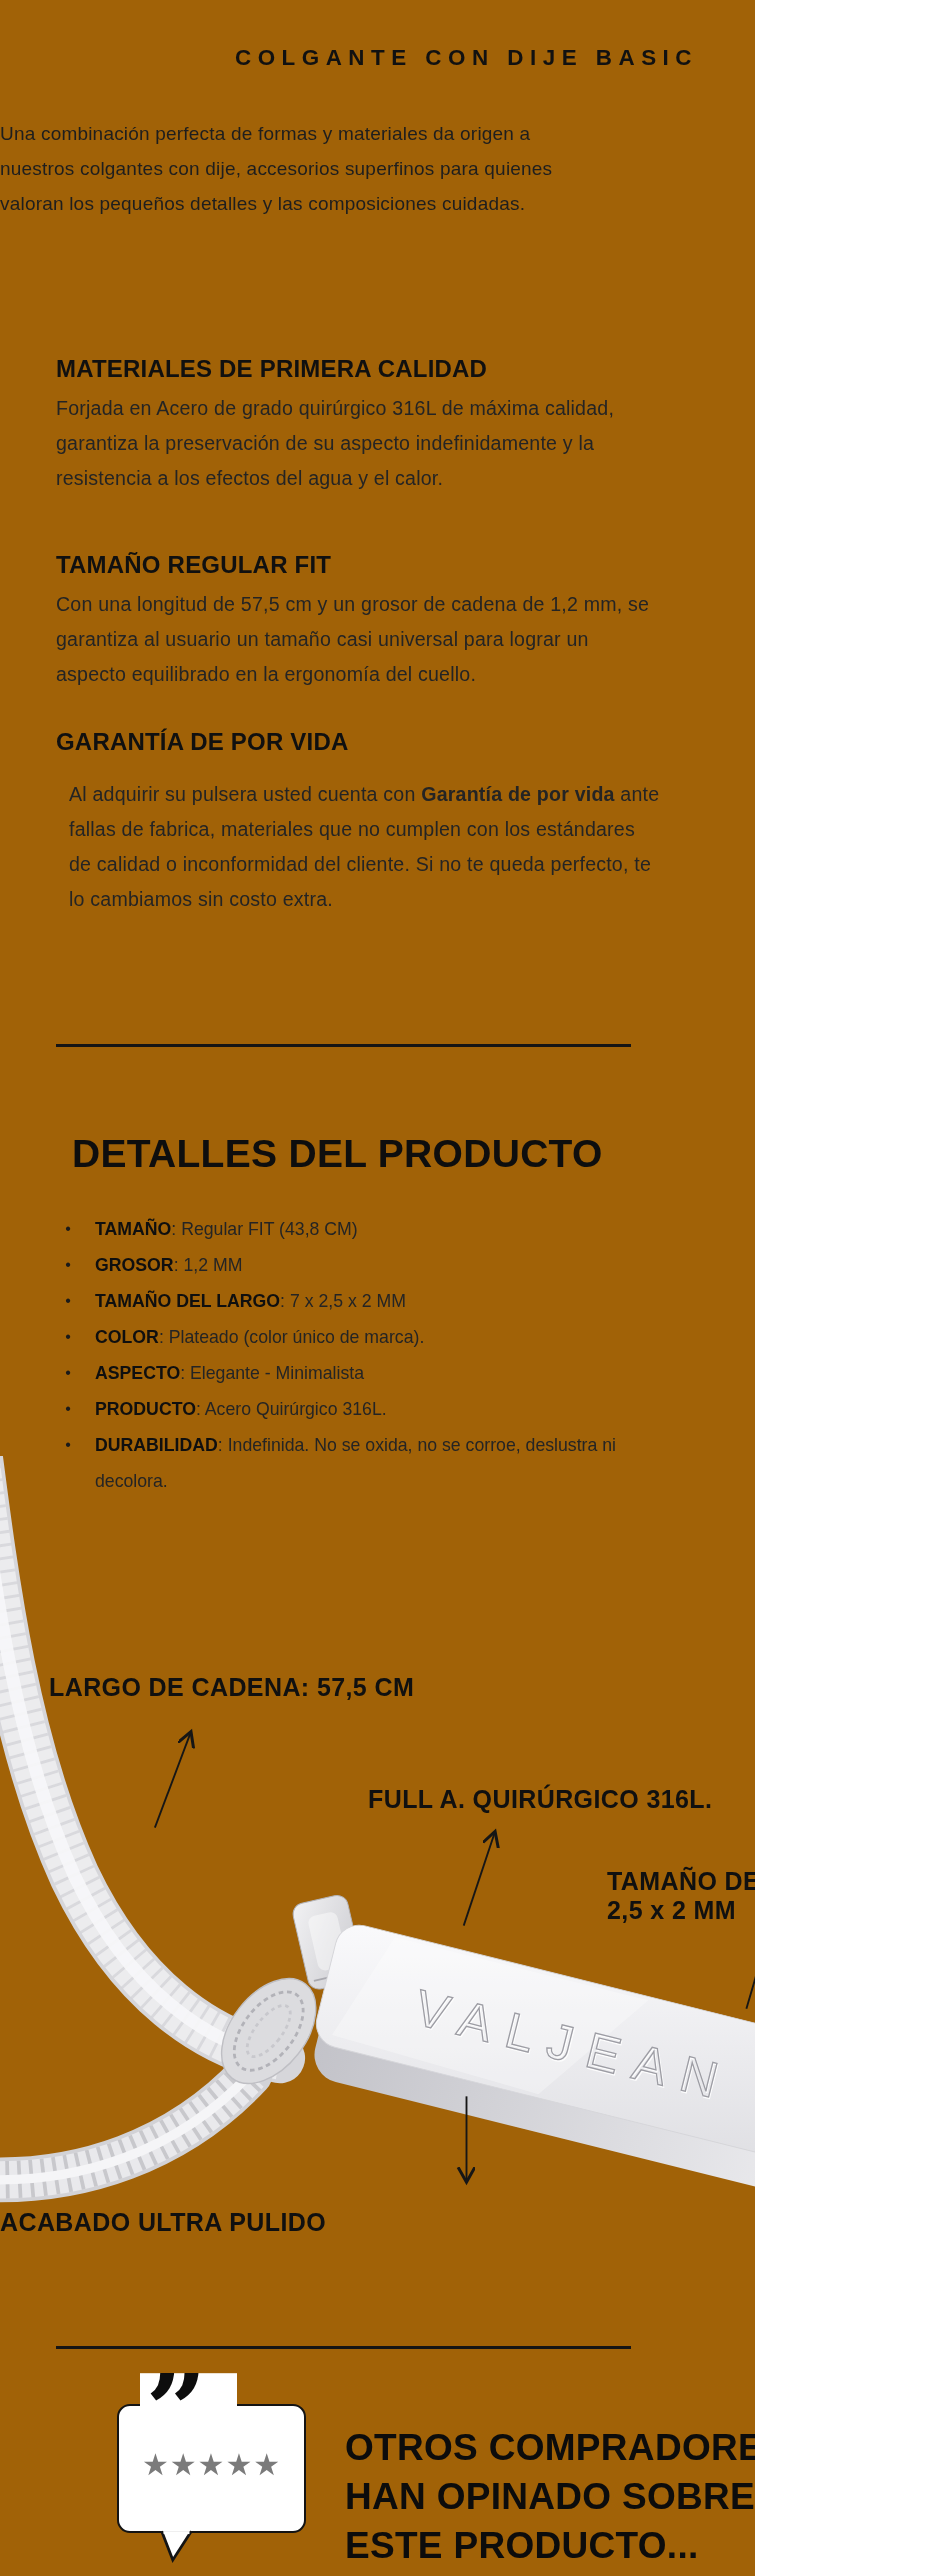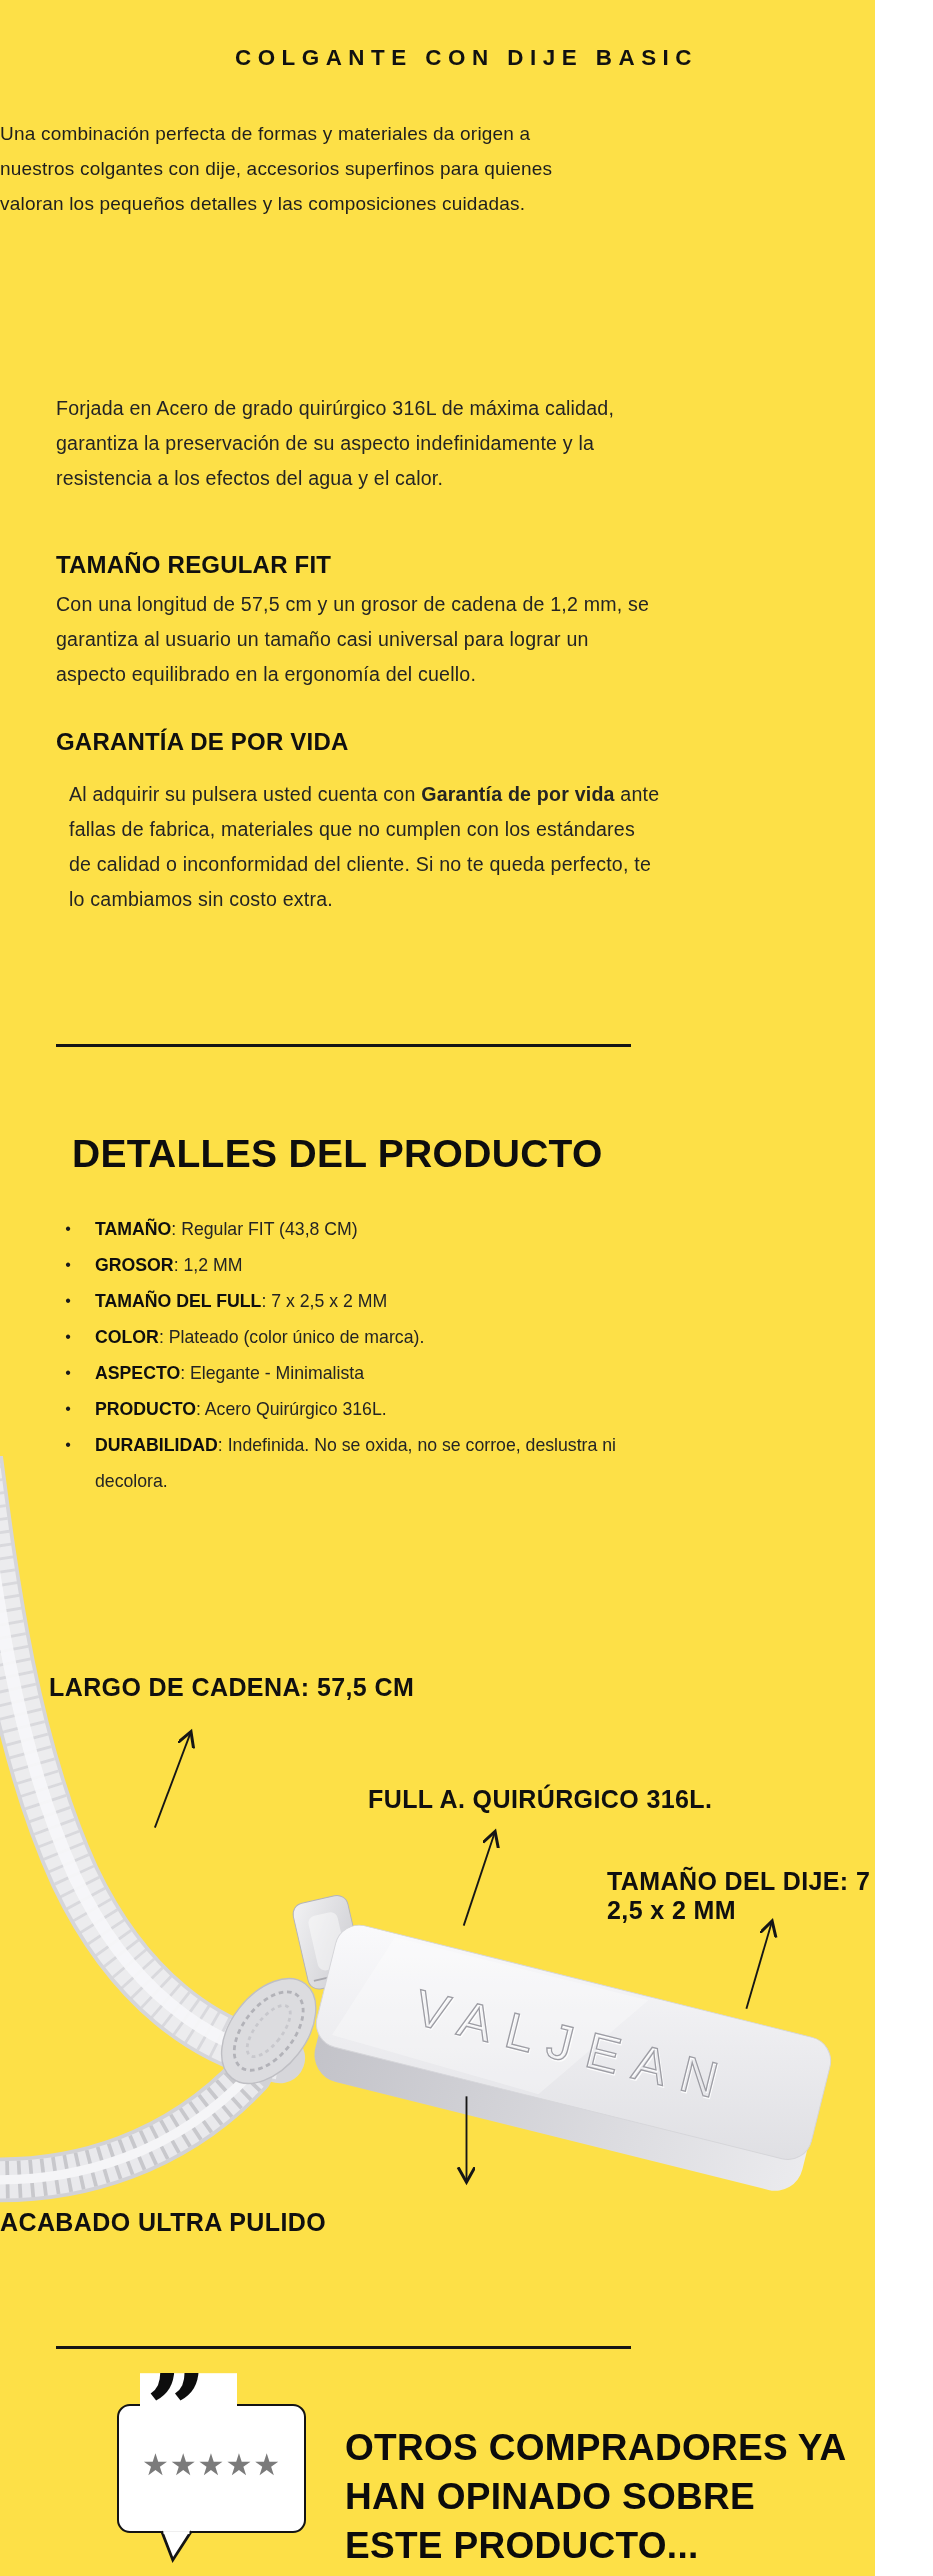--- a/index.html
+++ b/index.html
@@ -1,17 +1,17 @@
 <!DOCTYPE html>
 <html style="font-size:15px"><head>
 <meta charset="utf-8">
 <style>
   html,body{margin:0;padding:0;background:#ffffff;}
   .page{
-    position:relative;width:875px;height:2576px;background:#fde047;
+    position:relative;width:755px;height:2576px;background:#a16207;
     font-family:"Liberation Sans",sans-serif;color:#222222;overflow:hidden;
   }
   .abs{position:absolute;}
   .ml{white-space:pre-line;}
   .page-title{
     top:45px;left:0;width:933px;text-align:center;
     font-size:22.4px;font-weight:800;letter-spacing:6.5px;color:#111111;
   }
   .intro{
     top:116px;left:0;width:933px;text-align:left;
@@ -66,20 +66,21 @@
 <body>
 
 <div class="page">
 
   <div class="abs page-title">COLGANTE CON DIJE BASIC</div>
 
   <div class="abs intro ml">Una combinación perfecta de formas y materiales da origen a
 nuestros colgantes con dije, accesorios superfinos para quienes
 valoran los pequeños detalles y las composiciones cuidadas.</div>
 
+  <div class="abs sec-head" style="top:355px">MATERIALES DE PRIMERA CALIDAD</div>
   <div class="abs sec-body ml" style="top:391px">Forjada en Acero de grado quirúrgico 316L de máxima calidad,
 garantiza la preservación de su aspecto indefinidamente y la
 resistencia a los efectos del agua y el calor.</div>
 
   <div class="abs sec-head" style="top:551px">TAMAÑO REGULAR FIT</div>
   <div class="abs sec-body ml" style="top:587px">Con una longitud de 57,5 cm y un grosor de cadena de 1,2 mm, se
 garantiza al usuario un tamaño casi universal para lograr un
 aspecto equilibrado en la ergonomía del cuello.</div>
 
   <div class="abs sec-head" style="top:728px">GARANTÍA DE POR VIDA</div>
@@ -88,21 +89,21 @@
 de calidad o inconformidad del cliente. Si no te queda perfecto, te
 lo cambiamos sin costo extra.</span></p>
 
   <div class="abs divider" style="top:1044px"></div>
 
   <div class="abs details-head">DETALLES DEL PRODUCTO</div>
 
   <ul class="abs bullets">
     <li><span class="dot">•</span><strong>TAMAÑO</strong><span>: Regular FIT (43,8 CM)</span></li>
     <li><span class="dot">•</span><strong>GROSOR</strong><span>: 1,2 MM</span></li>
-    <li><span class="dot">•</span><strong>TAMAÑO DEL FULL</strong><span>: 7 x 2,5 x 2 MM</span></li>
+    <li><span class="dot">•</span><strong>TAMAÑO DEL LARGO</strong><span>: 7 x 2,5 x 2 MM</span></li>
     <li><span class="dot">•</span><strong>COLOR</strong><span>: Plateado (color único de marca).</span></li>
     <li><span class="dot">•</span><strong>ASPECTO</strong><span>: Elegante - Minimalista</span></li>
     <li><span class="dot">•</span><strong>PRODUCTO</strong><span>: Acero Quirúrgico 316L.</span></li>
     <li><span class="dot">•</span><strong>DURABILIDAD</strong><span>: Indefinida. No se oxida, no se corroe, deslustra ni decolora.</span></li>
   </ul>
 
   <div class="abs scene">
     <svg class="art" width="933" height="803" viewBox="0 0 1000 860">
       <defs>
         <linearGradient id="tagGrad" x1="0" y1="0" x2="1" y2="1">

